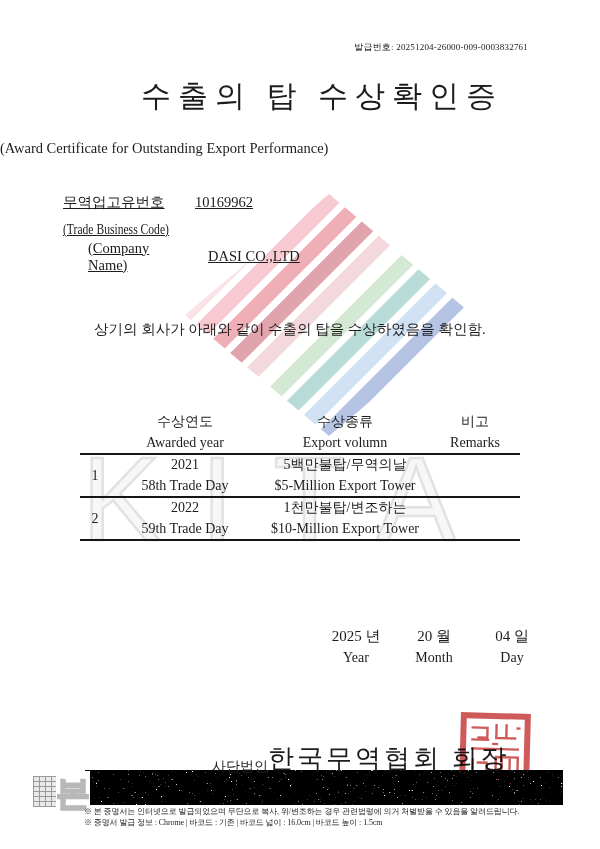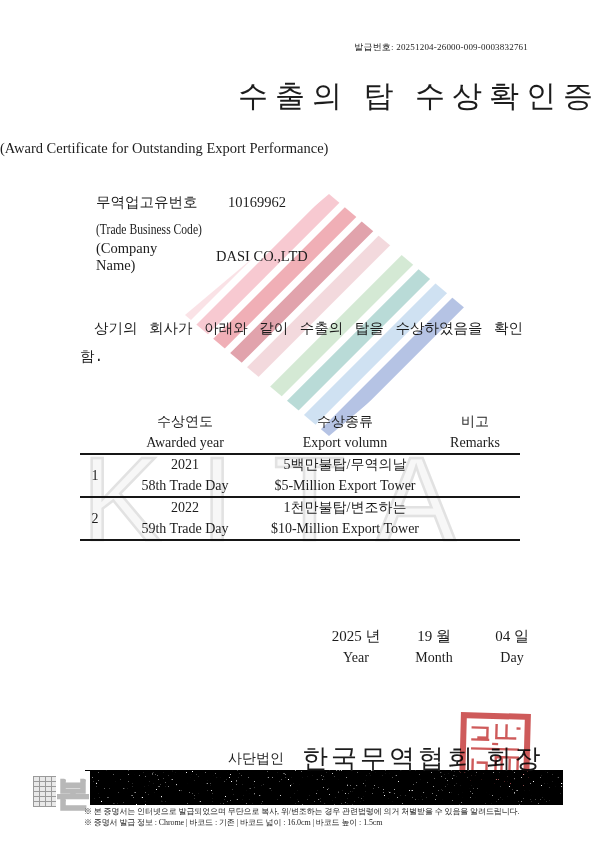--- a/index.html
+++ b/index.html
@@ -12,36 +12,36 @@
   .logo-wm{position:absolute;top:192px;left:183px;z-index:1;}
   .kita-wm{
     position:absolute;top:440px;left:82px;z-index:1;
     font-family:"Liberation Sans","DejaVu Sans",sans-serif;
     font-weight:normal;font-size:118px;letter-spacing:40px;line-height:1;
     color:rgba(226,226,226,0.28);
     -webkit-text-stroke:2.5px #e2e2e2;white-space:nowrap;
   }
   
   .issue{position:absolute;top:41px;right:72px;z-index:2;font-size:9px;letter-spacing:0.2px;}
-  .title-ko{position:absolute;top:76px;left:0;right:0;z-index:2;text-align:right;
+  .title-ko{position:absolute;top:76px;left:0;right:0;z-index:2;text-align:center;
     font-size:30px;letter-spacing:7px;padding-left:44px;}
   .title-en{position:absolute;top:140px;left:0;right:0;z-index:2;text-align:left;font-size:14.5px;}
   
-  .info{position:absolute;top:189px;left:96px;z-index:2;font-size:14.5px;}
+  .info{position:absolute;top:189px;left:63px;z-index:2;font-size:14.5px;text-decoration:underline;}
   .info-line{display:flex;height:27px;align-items:center;}
   .ilabel{display:inline-block;width:104px;text-align:justify;text-align-last:justify;}
   .ilabel-cond{display:inline-block;width:104px;white-space:nowrap;
     transform:scaleX(0.8);transform-origin:0 50%;}
   .ival1{margin-left:28px;}
   .icolon{margin:0 6px 0 8px;}
   .ival2{margin-left:0px;}
   .ival3{margin-left:16px;}
   
   .para{position:absolute;top:316px;left:80px;width:443px;z-index:2;
-    font-size:14.5px;line-height:27.5px;text-align:justify;font-family:Liberation Mono, monospace;}
+    font-size:14.5px;line-height:27.5px;text-align:justify;}
   .para p{margin:0;text-indent:14px;}
   
   .table-wrap{position:absolute;top:412px;left:80px;z-index:2;}
   table.award{border-collapse:collapse;width:440px;font-size:14px;table-layout:fixed;}
   table.award col.c0{width:30px;}
   table.award col.c1{width:150px;}
   table.award col.c2{width:170px;}
   table.award col.c3{width:90px;}
   table.award th,table.award td{font-weight:normal;text-align:center;padding:0;vertical-align:middle;white-space:nowrap;}
   table.award thead tr{border-bottom:2.5px solid #161616;}
@@ -49,21 +49,21 @@
   .cell-2line div{line-height:20.5px;}
   thead .cell-2line{padding:2px 0 4px 0;}
   tbody .cell-2line{padding:2px 0 3px 0;}
   
   .date-block{position:absolute;top:627px;left:318px;z-index:2;}
   .date-row{display:flex;gap:2px;}
   .date-cell{width:76px;text-align:center;font-size:15px;white-space:nowrap;}
   .date-row.en{margin-top:4px;}
   .date-row.en .date-cell{font-size:14px;}
   
-  .sig{position:absolute;top:741px;left:228px;z-index:3;display:flex;align-items:center;gap:18px;}
+  .sig{position:absolute;top:741px;left:212px;z-index:3;display:flex;align-items:flex-end;}
   .sig-type{font-size:14px;}
   .sig-name{font-size:26px;letter-spacing:3px;white-space:nowrap;}
   .seal{position:absolute;top:711px;left:458px;z-index:4;transform:rotate(1.5deg);
     mix-blend-mode:multiply;}
   
   .noise{position:absolute;top:770px;left:85px;z-index:2;}
   .grid-code{position:absolute;top:776px;left:33px;width:45px;height:31px;z-index:2;
     background:
       repeating-linear-gradient(0deg,#9a9a9a 0 1px,transparent 1px 5px),
       repeating-linear-gradient(90deg,#9a9a9a 0 1px,transparent 1px 6px),
@@ -115,21 +115,21 @@
 
   <div class="info">
     <div class="info-line">
       <span class="ilabel">무역업고유번호</span>
       <span class="ival1">10169962</span>
     </div>
     <div class="info-line">
       <span class="ilabel-cond">(Trade Business Code)</span>
     </div>
     <div class="info-line">
-      <span class="ilabel" style="text-align-last:auto;">(Company Name)</span>
+      <span class="ilabel" style="text-align-last:auto;margin-left:25px;">(Company Name)</span>
       <span class="ival3">DASI CO.,LTD</span>
     </div>
   </div>
 
   <div class="para">
     <p>상기의 회사가 아래와 같이 수출의 탑을 수상하였음을 확인함.</p>
   </div>
 
   <div class="table-wrap">
     <table class="award">
@@ -184,21 +184,21 @@
       </tbody>
     </table>
   </div>
 
   <div class="date-block">
     <div class="date-row">
       <div class="date-cell">
         <span>2025</span> <span>년</span>
       </div>
       <div class="date-cell">
-        <span>19</span> <span>월</span>
+        <span>20</span> <span>월</span>
       </div>
       <div class="date-cell">
         <span>04</span> <span>일</span>
       </div>
     </div>
     <div class="date-row en">
       <div class="date-cell">Year</div>
       <div class="date-cell">Month</div>
       <div class="date-cell">Day</div>
     </div>

